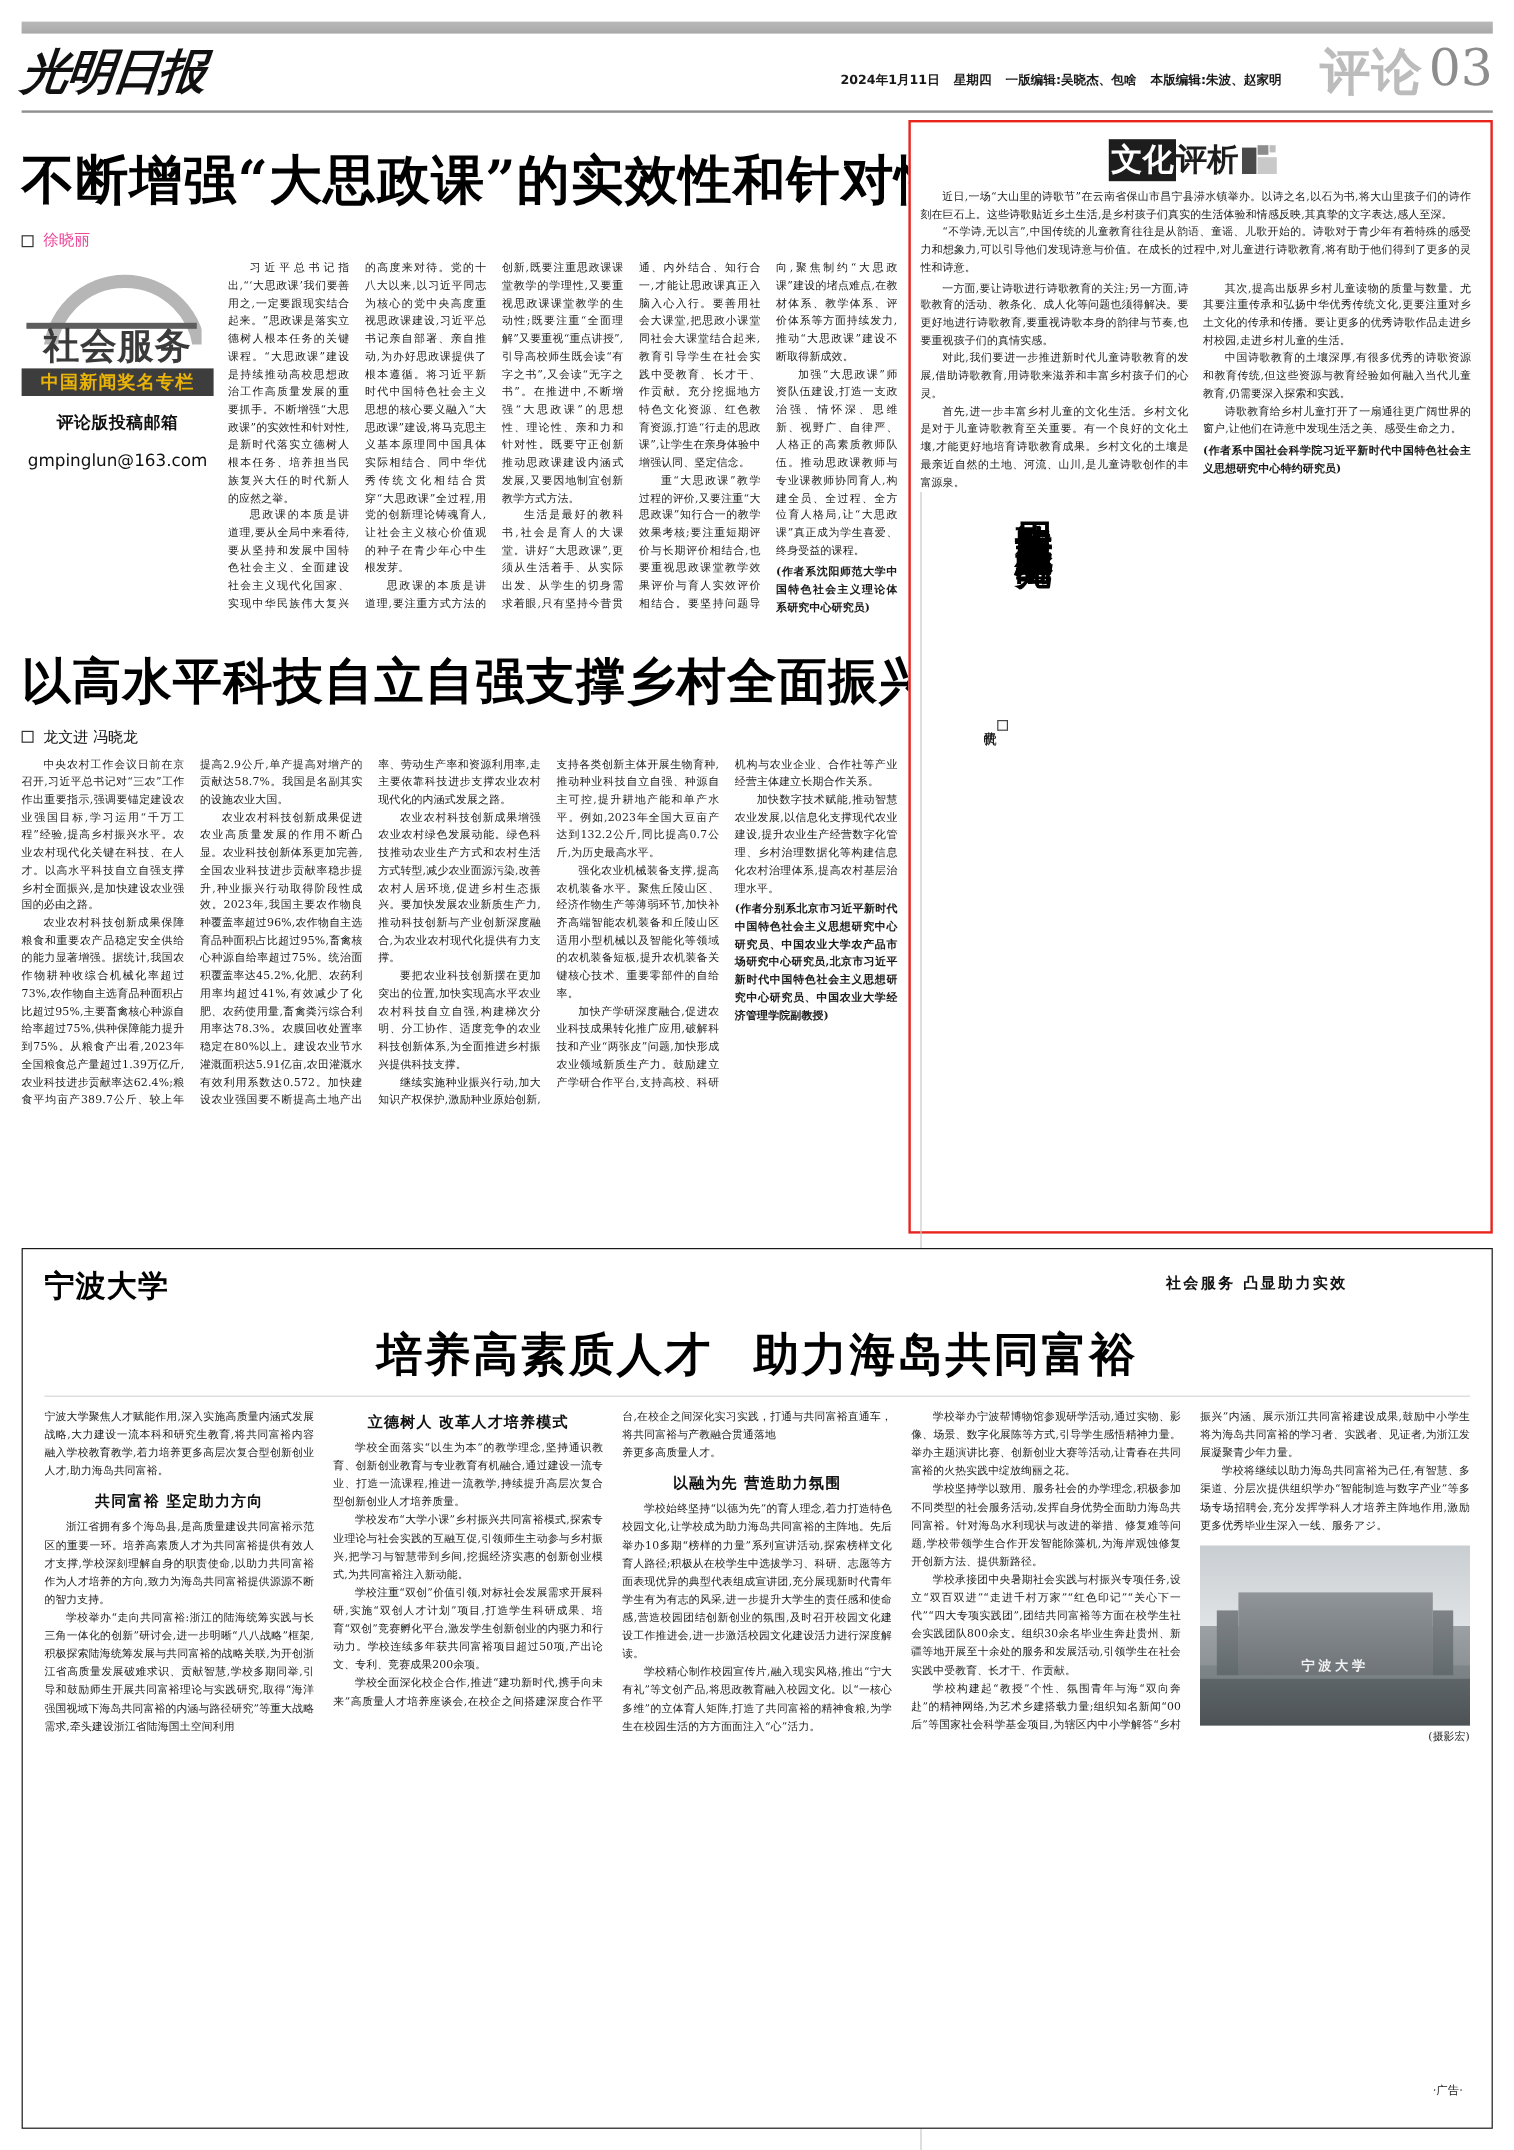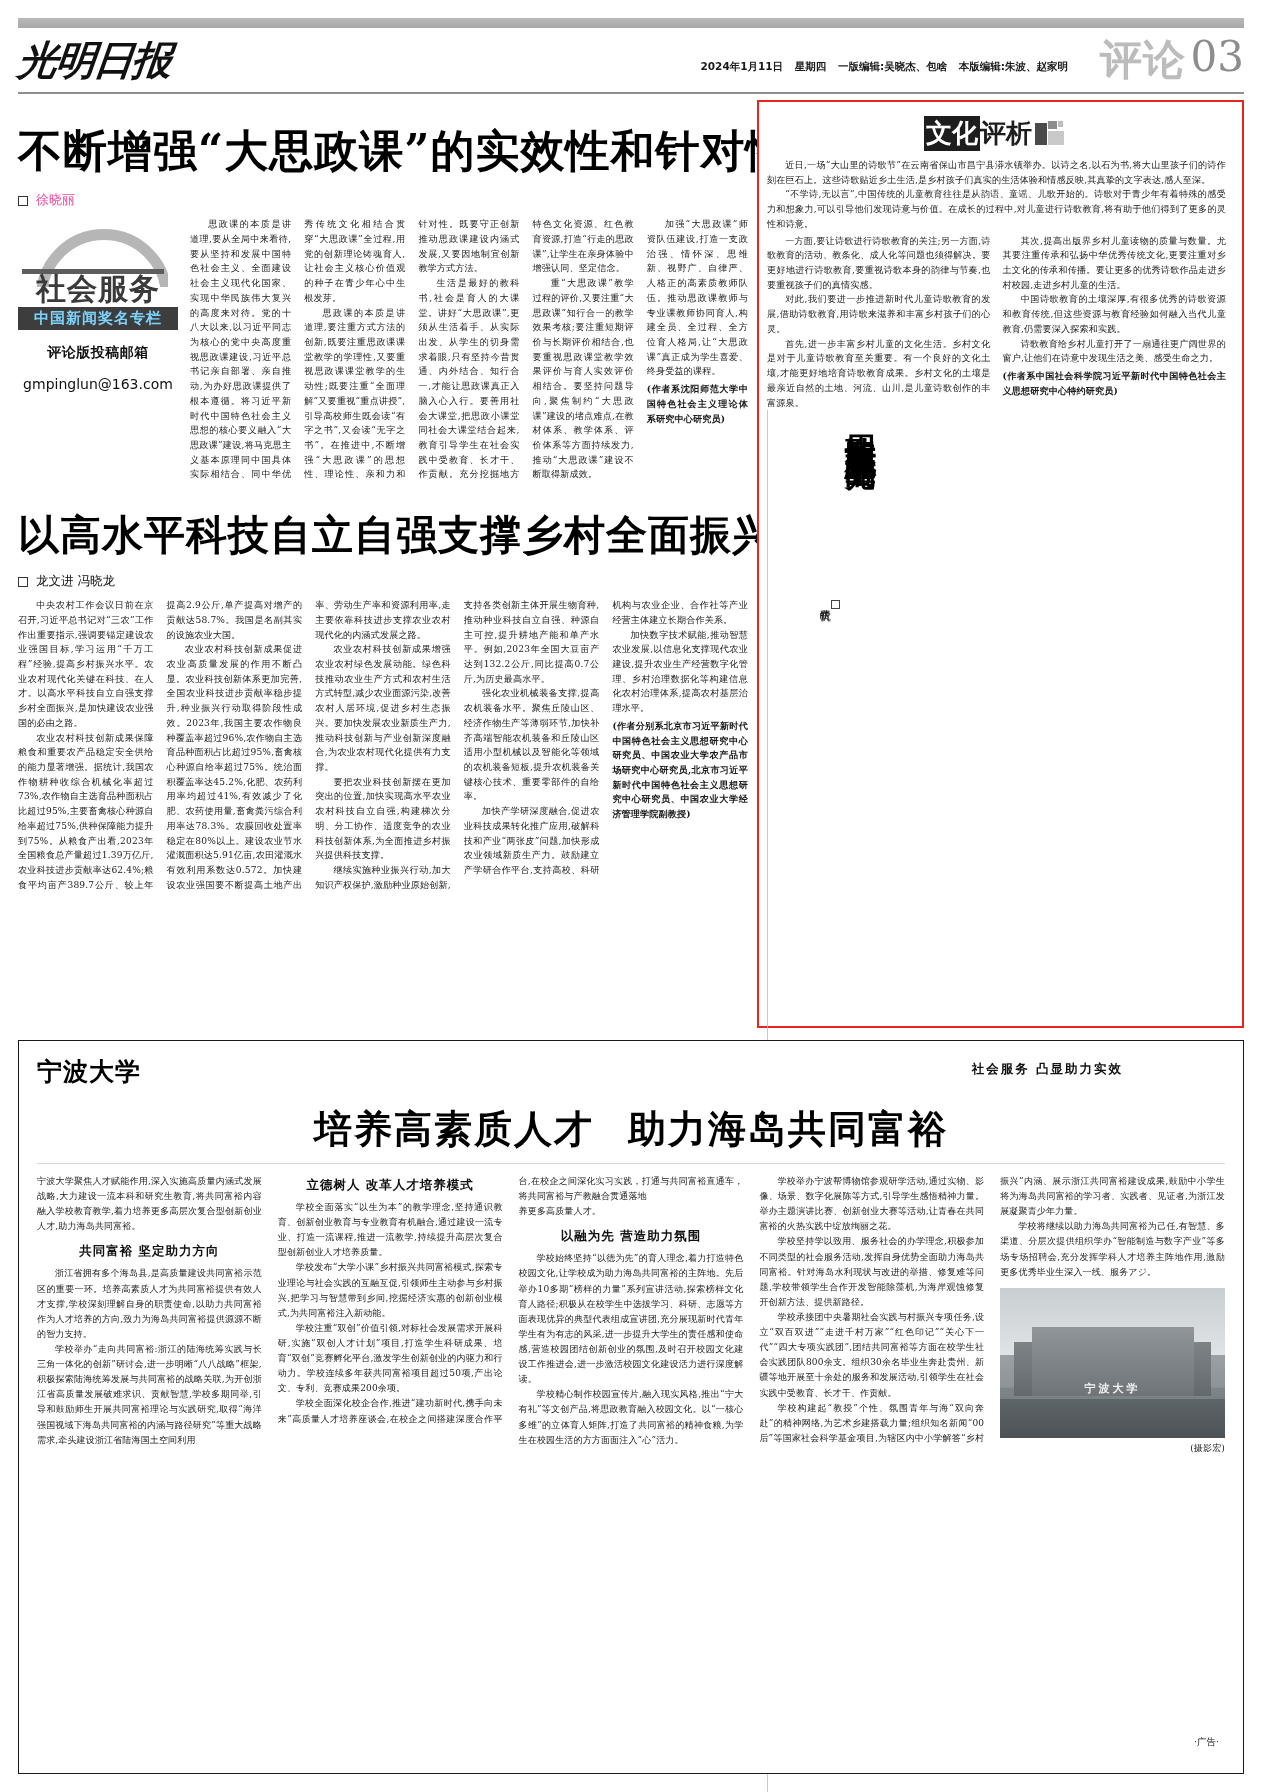--- a/index.html
+++ b/index.html
@@ -42,21 +42,21 @@
 
   
   .logo-block { float:left; width:160px; margin-right:12px; margin-top:8px; }
   .gm-arc { position:relative; width:150px; height:62px; overflow:hidden; margin-bottom:-4px;}
   .gm-arc::before { content:""; position:absolute; left:18px; top:4px; width:114px; height:114px;
                     border-radius:50%; border:11px solid #b6b6b6; }
   .gm-arc .bar { position:absolute; left:4px; top:44px; width:142px; height:5px; background:#5d5d5d; }
   .gm-title { font-family:"DejaVu Sans","Liberation Sans",sans-serif; font-size:30px;
               font-weight:bold; color:#3a3a3a; letter-spacing:1px; text-align:center;
               line-height:1.05; margin-top:-14px; position:relative; z-index:2;}
-  .gm-sub { background:#3d3d3d; color:#7dd3fc; font-size:15px; font-weight:bold; text-align:center;
+  .gm-sub { background:#3d3d3d; color:#eab308; font-size:15px; font-weight:bold; text-align:center;
             padding:2px 3px; letter-spacing:1px; margin-top:2px; }
   .mailbox { text-align:center; margin-top:14px; }
   .mailbox .l1 { font-size:14px; font-weight:bold; color:#111; letter-spacing:0.5px;}
   .mailbox .l2 { font-size:14px; color:#111; margin-top:14px;
                  font-family:"DejaVu Sans","Liberation Sans",sans-serif; }
 
   
   .cjk { font-family:"DejaVu Serif","Liberation Serif",serif;
          font-size:9.1px; line-height:1.62; color:#1b1b1b; text-align:justify;
          letter-spacing:0.15px; }
@@ -186,20 +186,21 @@
             </div>
           <div class="gm-title">社会服务</div>
           <div class="gm-sub">中国新闻奖名专栏</div>
           <div class="mailbox">
             <div class="l1">评论版投稿邮箱</div>
             <div class="l2">gmpinglun@163.com</div>
           </div>
         </div>
 
         <div class="cjk cols5">
+          <p>习近平总书记指出,“‘大思政课’我们要善用之,一定要跟现实结合起来。”思政课是落实立德树人根本任务的关键课程。“大思政课”建设是持续推动高校思想政治工作高质量发展的重要抓手。不断增强“大思政课”的实效性和针对性,是新时代落实立德树人根本任务、培养担当民族复兴大任的时代新人的应然之举。</p>
           <p>思政课的本质是讲道理,要从全局中来看待,要从坚持和发展中国特色社会主义、全面建设社会主义现代化国家、实现中华民族伟大复兴的高度来对待。党的十八大以来,以习近平同志为核心的党中央高度重视思政课建设,习近平总书记亲自部署、亲自推动,为办好思政课提供了根本遵循。将习近平新时代中国特色社会主义思想的核心要义融入“大思政课”建设,将马克思主义基本原理同中国具体实际相结合、同中华优秀传统文化相结合贯穿“大思政课”全过程,用党的创新理论铸魂育人,让社会主义核心价值观的种子在青少年心中生根发芽。</p>
           <p>思政课的本质是讲道理,要注重方式方法的创新,既要注重思政课课堂教学的学理性,又要重视思政课课堂教学的生动性;既要注重“全面理解”又要重视“重点讲授”,引导高校师生既会读“有字之书”,又会读“无字之书”。在推进中,不断增强“大思政课”的思想性、理论性、亲和力和针对性。既要守正创新推动思政课建设内涵式发展,又要因地制宜创新教学方式方法。</p>
           <p>生活是最好的教科书,社会是育人的大课堂。讲好“大思政课”,更须从生活着手、从实际出发、从学生的切身需求着眼,只有坚持今昔贯通、内外结合、知行合一,才能让思政课真正入脑入心入行。要善用社会大课堂,把思政小课堂同社会大课堂结合起来,教育引导学生在社会实践中受教育、长才干、作贡献。充分挖掘地方特色文化资源、红色教育资源,打造“行走的思政课”,让学生在亲身体验中增强认同、坚定信念。</p>
           <p>重“大思政课”教学过程的评价,又要注重“大思政课”知行合一的教学效果考核;要注重短期评价与长期评价相结合,也要重视思政课堂教学效果评价与育人实效评价相结合。要坚持问题导向,聚焦制约“大思政课”建设的堵点难点,在教材体系、教学体系、评价体系等方面持续发力,推动“大思政课”建设不断取得新成效。</p>
           <p>加强“大思政课”师资队伍建设,打造一支政治强、情怀深、思维新、视野广、自律严、人格正的高素质教师队伍。推动思政课教师与专业课教师协同育人,构建全员、全过程、全方位育人格局,让“大思政课”真正成为学生喜爱、终身受益的课程。</p>
           <p class="src">(作者系沈阳师范大学中国特色社会主义理论体系研究中心研究员)</p>
         </div>
         <div style="clear:both"></div>
       </div>
     </div>

